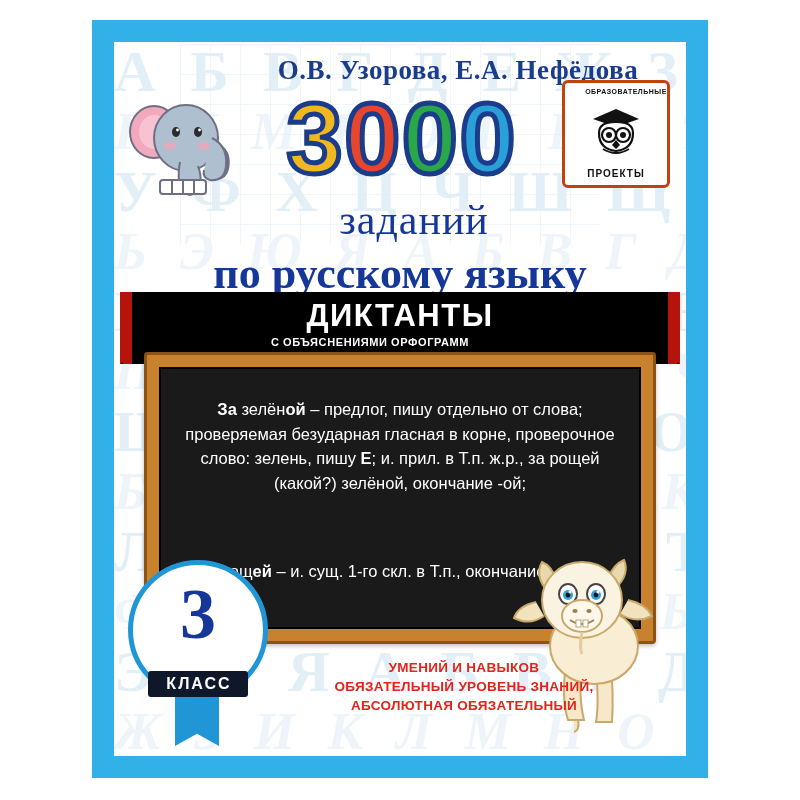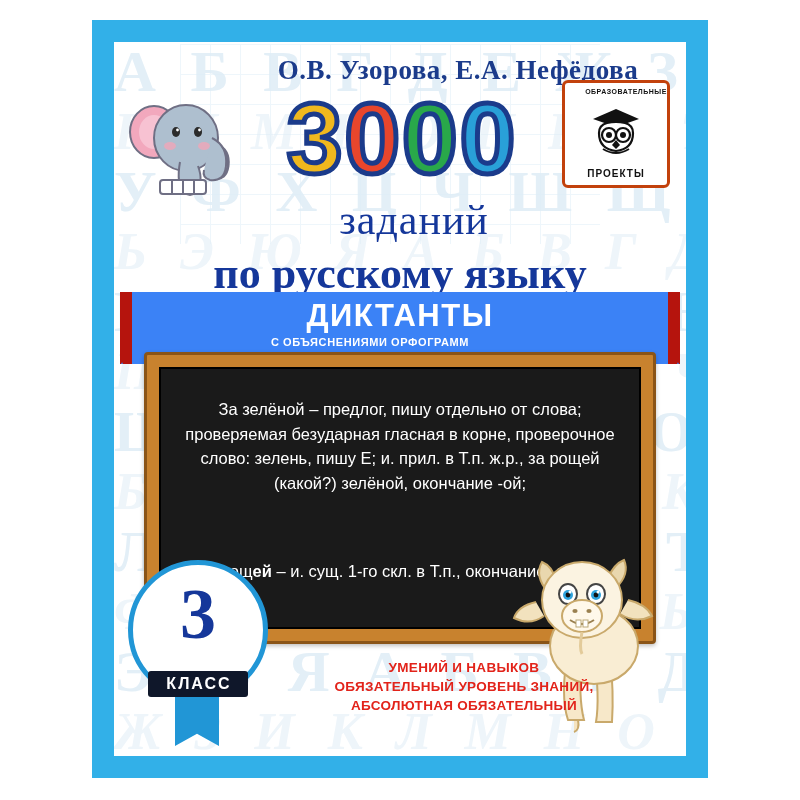--- a/index.html
+++ b/index.html
@@ -141,21 +141,21 @@
     color: #15379a;
     letter-spacing: 0px;
     margin-top: 8px;
   }
 
   
   .red-banner {
     position: absolute;
     left: 120px; top: 292px;
     width: 560px; height: 72px;
-    background: #3b82f6;
+    background: #000000;
     clip-path: polygon(0 0, 100% 0, 100% 100%, 0 100%);
   }
   .red-banner .ribbon-l, .red-banner .ribbon-r {
     position: absolute;
     top: 0;
     width: 22px; height: 90px;
     background: #b5140d;
   }
   .red-banner .ribbon-l { left: -10px; clip-path: polygon(0 0, 100% 0, 100% 100%, 55% 78%, 0 100%); }
   .red-banner .ribbon-r { right: -10px; clip-path: polygon(0 0, 100% 0, 100% 100%, 45% 78%, 0 100%); }
@@ -200,21 +200,21 @@
     box-sizing: border-box;
   }
   .board-text {
     position: absolute;
     left: 22px; right: 22px; top: 28px;
     color: #ffffff;
     text-align: center;
     font-size: 16.5px;
     line-height: 24.5px;
   }
-  .board-text b { font-weight: normal; }
+  .board-text b { font-weight: bold; }
   .board-text2 {
     position: absolute;
     left: 22px; right: 22px; top: 190px;
     color: #ffffff;
     text-align: center;
     font-size: 16.5px;
     line-height: 24.5px;
   }
 
   

